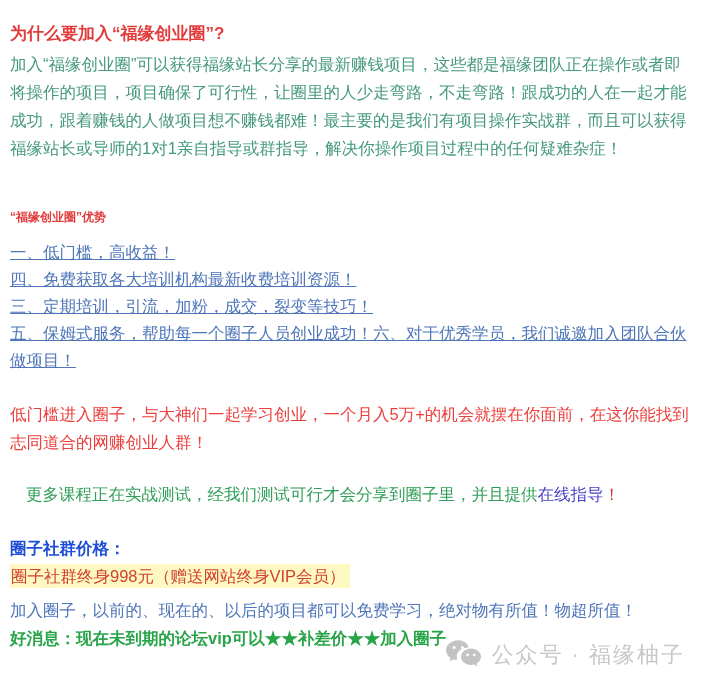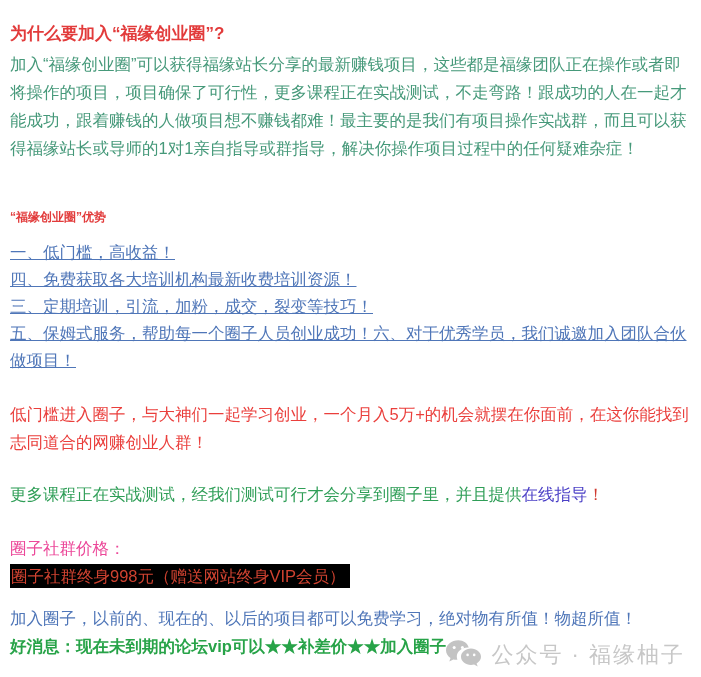--- a/index.html
+++ b/index.html
@@ -44,37 +44,38 @@
   }
   .para-pitch {
     margin-top: 26px;
     color: #ea3f3c;
     line-height: 28px;
   }
   .para-course {
     margin-top: 24px;
     color: #2f9e57;
     line-height: 28px;
+    margin-left: 16px;
   }
   .course-link { color: #4a3fc6; cursor: pointer; }
   .course-exclaim { color: #d03a30; }
   .price-label {
     margin-top: 27px;
-    color: #ec4899;
-    font-weight: normal;
+    color: #1d4ed8;
+    font-weight: bold;
     line-height: 26px;
   }
   .price-highlight-row { margin-top: 2px; line-height: 26px; }
   .price-highlight {
-    background: #000000;
+    background: #fef9c3;
     color: #cf4230;
     padding: 3px 4px 3px 1px;
   }
   .para-note-blue {
-    margin-top: 15px;
+    margin-top: 7px;
     color: #4f76b8;
     line-height: 28px;
   }
   .para-goodnews {
     margin-top: 2px;
     color: #27a348;
     font-weight: bold;
     line-height: 24px;
   }
   .watermark {
@@ -92,21 +93,21 @@
   .wechat-icon svg { display: block; }
 </style>
 </head>
 <body>
 
 <div class="page">
   <div class="content">
 
     <div class="h-red">为什么要加入“福缘创业圈”?</div>
 
-    <div class="para-green">加入“福缘创业圈”可以获得福缘站长分享的最新赚钱项目，这些都是福缘团队正在操作或者即将操作的项目，项目确保了可行性，更多课程正在实战测试，不走弯路！跟成功的人在一起才能成功，跟着赚钱的人做项目想不赚钱都难！最主要的是我们有项目操作实战群，而且可以获得福缘站长或导师的1对1亲自指导或群指导，解决你操作项目过程中的任何疑难杂症！</div>
+    <div class="para-green">加入“福缘创业圈”可以获得福缘站长分享的最新赚钱项目，这些都是福缘团队正在操作或者即将操作的项目，项目确保了可行性，让圈里的人少走弯路，不走弯路！跟成功的人在一起才能成功，跟着赚钱的人做项目想不赚钱都难！最主要的是我们有项目操作实战群，而且可以获得福缘站长或导师的1对1亲自指导或群指导，解决你操作项目过程中的任何疑难杂症！</div>
 
     <div class="h-red2">“福缘创业圈”优势</div>
 
     <div class="adv-list">
       <div class="adv-item">一、低门槛，高收益！</div>
       <div class="adv-item">四、免费获取各大培训机构最新收费培训资源！</div>
       <div class="adv-item">三、定期培训，引流，加粉，成交，裂变等技巧！</div>
       <div class="adv-item">五、保姆式服务，帮助每一个圈子人员创业成功！六、对于优秀学员，我们诚邀加入团队合伙做项目！</div>
     </div>
 

